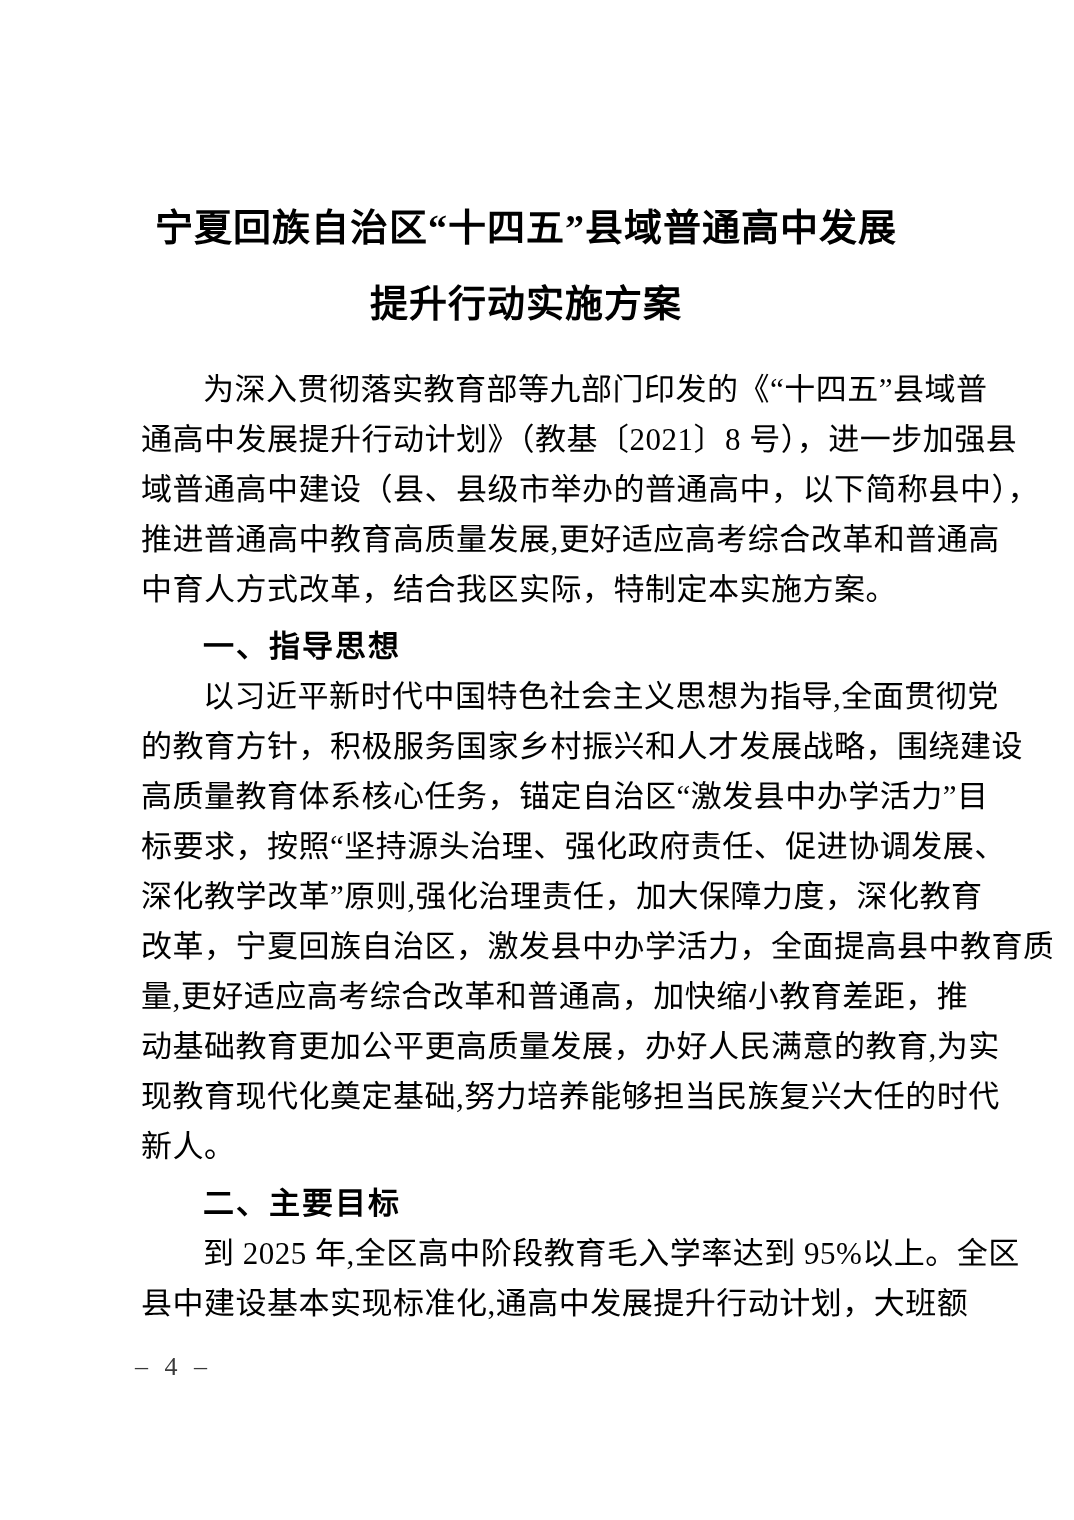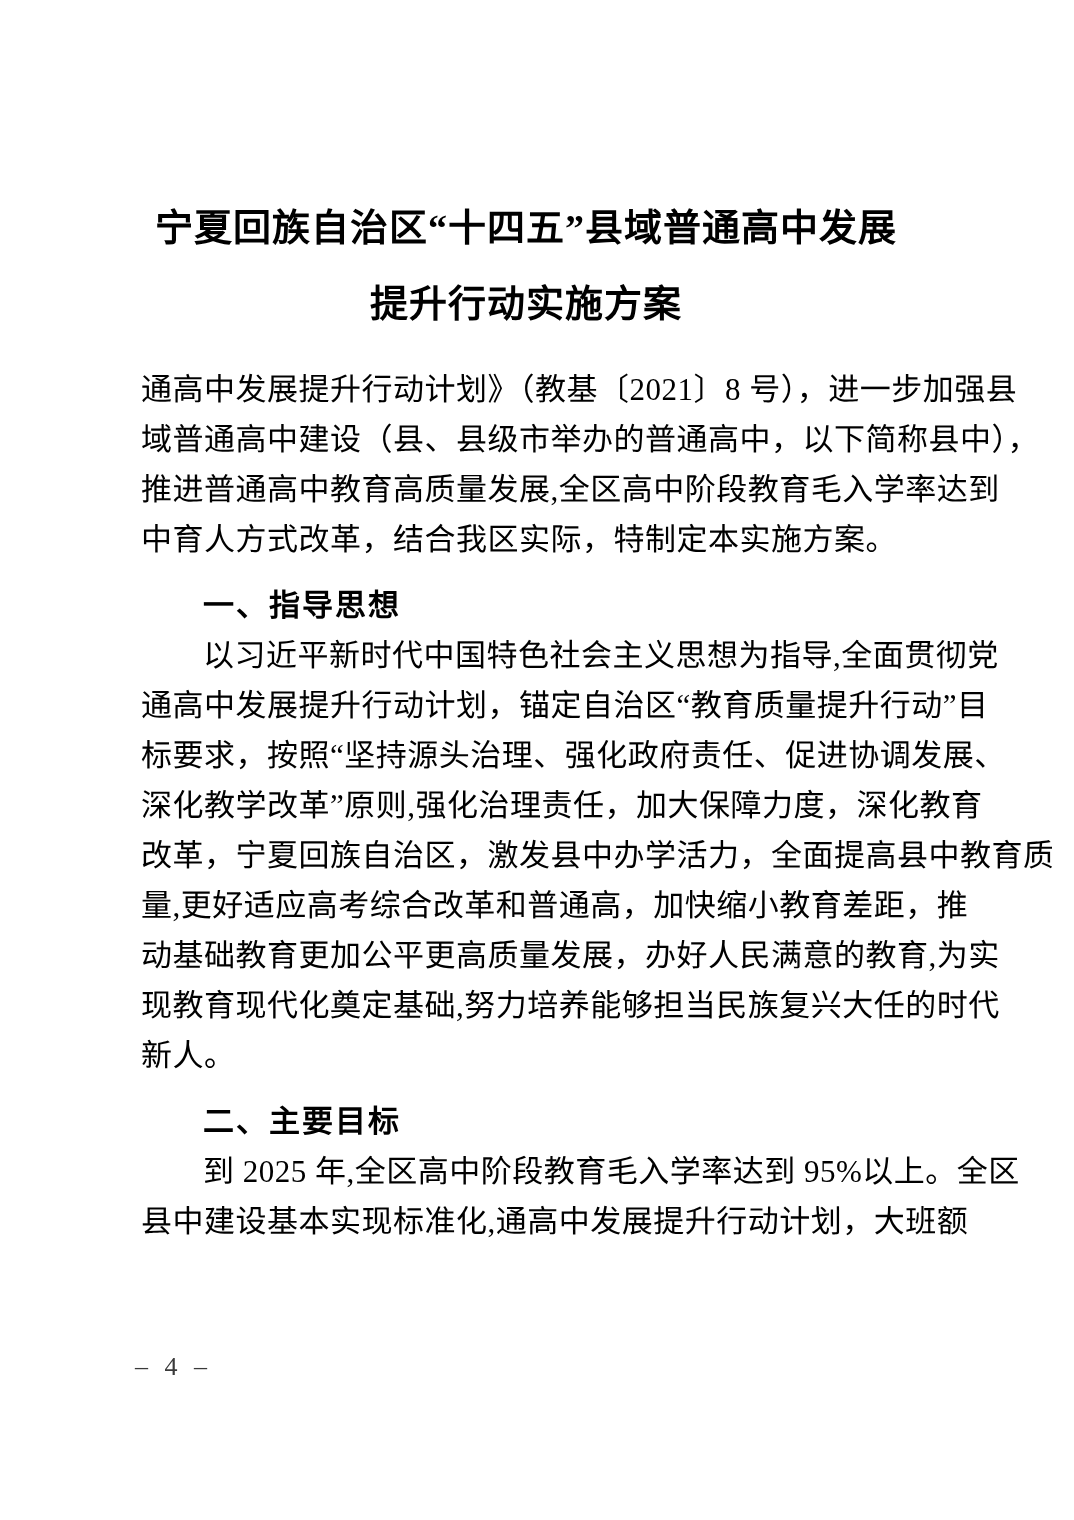--- a/index.html
+++ b/index.html
@@ -47,21 +47,21 @@
   .line.first {
     text-indent: 62px;
   }
   .line.parend {
     text-align: center;
     text-align-last: left;
   }
   .heading {
     height: 50px;
     line-height: 50px;
-    margin-top: 16px;
+    margin-top: 7px;
     padding-left: 62px;
     font-size: 31px;
     font-weight: bold;
     font-family: "Liberation Sans", "DejaVu Sans", sans-serif;
     letter-spacing: 2px;
   }
   .page-number {
     position: absolute;
     top: 1352px;
     left: 135px;
@@ -78,29 +78,31 @@
 
 <div class="page">
 
   <div class="doc-title">
     <div>宁夏回族自治区“十四五”县域普通高中发展</div>
     <div>提升行动实施方案</div>
   </div>
 
   <div class="content">
 
+    <div class="line first">为深入贯彻落实教育部等九部门印发的《“十四五”县域普</div>
     <div class="line">通高中发展提升行动计划》（教基〔2021〕8 号），进一步加强县</div>
     <div class="line">域普通高中建设（县、县级市举办的普通高中，以下简称县中），</div>
-    <div class="line">推进普通高中教育高质量发展,全区高中阶段教育毛入学率达到</div>
+    <div class="line">推进普通高中教育高质量发展,更好适应高考综合改革和普通高</div>
     <div class="line parend">中育人方式改革，结合我区实际，特制定本实施方案。</div>
 
     <div class="heading">一、指导思想</div>
 
     <div class="line first">以习近平新时代中国特色社会主义思想为指导,全面贯彻党</div>
-    <div class="line">通高中发展提升行动计划，锚定自治区“教育质量提升行动”目</div>
+    <div class="line">的教育方针，积极服务国家乡村振兴和人才发展战略，围绕建设</div>
+    <div class="line">高质量教育体系核心任务，锚定自治区“激发县中办学活力”目</div>
     <div class="line">标要求，按照“坚持源头治理、强化政府责任、促进协调发展、</div>
     <div class="line">深化教学改革”原则,强化治理责任，加大保障力度，深化教育</div>
     <div class="line">改革，宁夏回族自治区，激发县中办学活力，全面提高县中教育质</div>
     <div class="line">量,更好适应高考综合改革和普通高，加快缩小教育差距，推</div>
     <div class="line">动基础教育更加公平更高质量发展，办好人民满意的教育,为实</div>
     <div class="line">现教育现代化奠定基础,努力培养能够担当民族复兴大任的时代</div>
     <div class="line parend">新人。</div>
 
     <div class="heading">二、主要目标</div>
 

